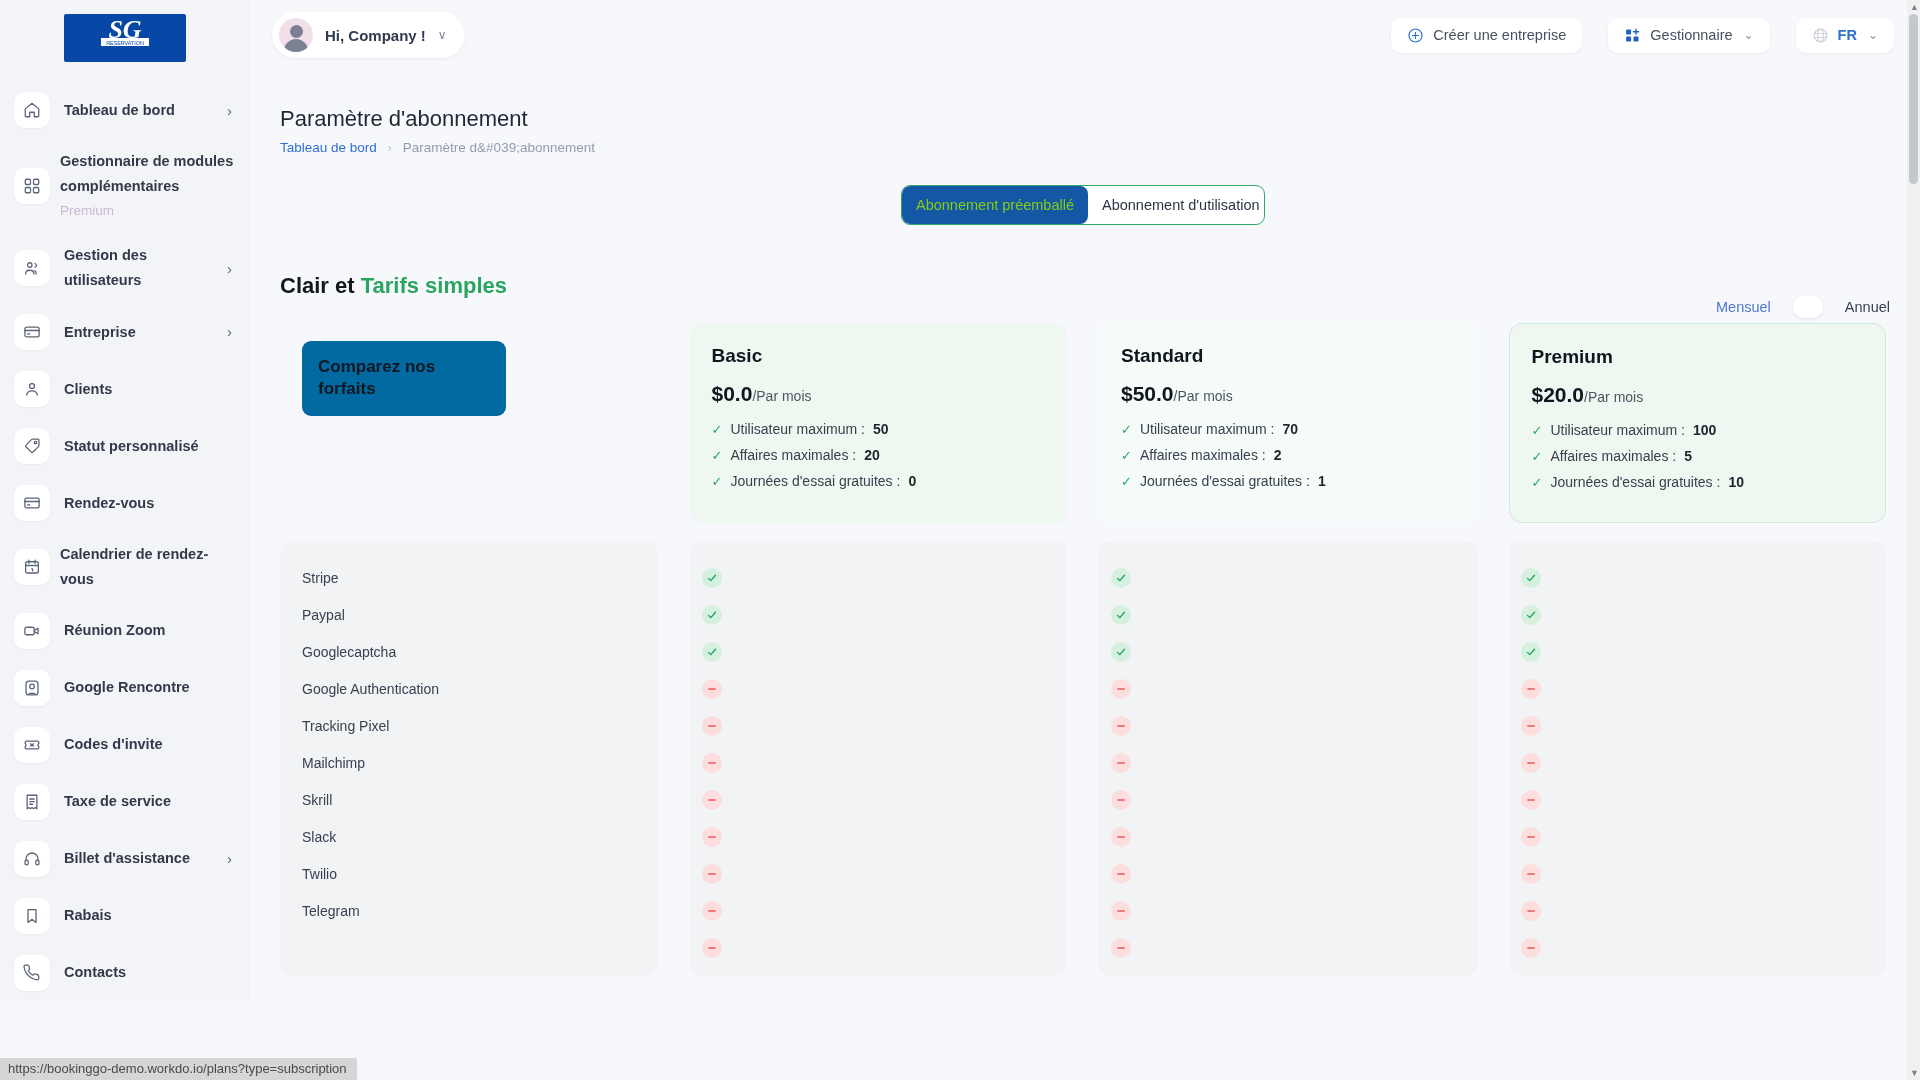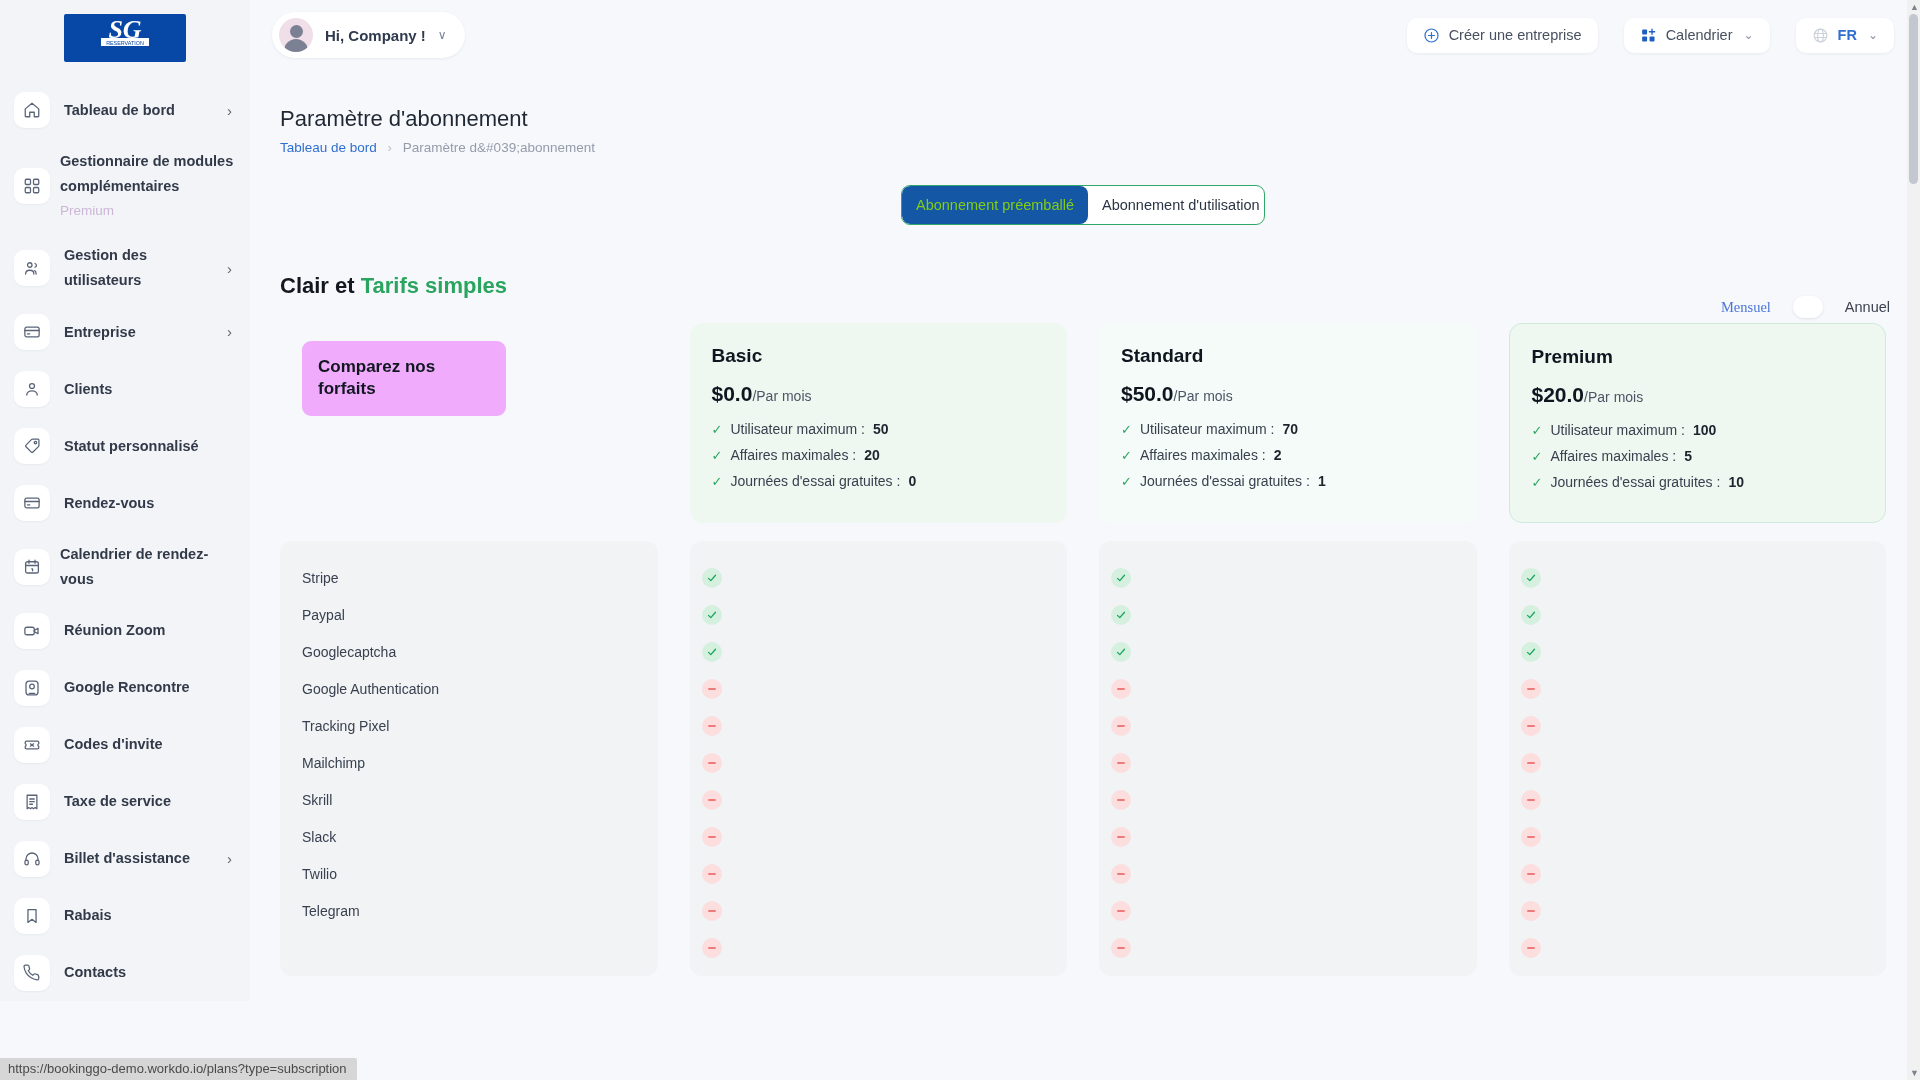--- a/index.html
+++ b/index.html
@@ -109,36 +109,36 @@
 
   .pricing-head { margin: 48px 0 0 8px; }
   .ph-title { font-size: 22px; font-weight: 700; color: #13181f; }
   .ph-title .green { color: #2aa55f; }
   .ph-sub { margin-top: 12px; font-size: 14.5px; color: #4d5564; }
 
   .billing-toggle {
     position: absolute; right: 30px; top: 296px;
     display: flex; align-items: center; gap: 22px; font-size: 14.5px;
   }
-  .bt-left { color: #4a76d6; font-family: Liberation Serif, serif; }
+  .bt-left { color: #4a76d6; }
   .bt-right { color: #3b4250; }
   .switch {
     width: 30px; height: 22px; border-radius: 12px; background: #ffffff;
     box-shadow: 0 1px 3px rgba(30,40,80,.1); cursor: pointer;
   }
 
   
   .cards {
     display: grid; grid-template-columns: repeat(4, 1fr);
     gap: 32px; margin: 24px 8px 0 8px;
   }
   .card { border-radius: 13px; padding: 22px 22px 26px 22px; min-height: 200px; }
   .card.blank { background: transparent; padding-top: 18px; }
   .compare-pill {
-    background: #f0abfc; border-radius: 9px; padding: 15px 16px;
+    background: #0369a1; border-radius: 9px; padding: 15px 16px;
     font-size: 17px; font-weight: 700; color: #111720; line-height: 1.32;
     max-width: 204px;
   }
   .card.plan { background: #eef8f1; }
   .card.plan.alt { background: #f5fbf8; }
   .card.plan.featured { background: #eef8f1; border: 1px solid #cfe9da; }
   .plan-name { font-size: 19px; font-weight: 700; color: #10161f; }
   .plan-price { margin-top: 15px; font-size: 21px; font-weight: 700; color: #10161f; }
   .plan-price .per { font-size: 14px; font-weight: 400; color: #4d5564; }
   .feat-list { margin-top: 15px; display: flex; flex-direction: column; gap: 10px; }
@@ -404,21 +404,21 @@
         <span>Créer une entreprise</span>
       </div>
 
       <div class="tbtn">
         <svg viewBox="0 0 24 24">
           <rect x="3" y="3.5" width="7" height="7" rx="1.4" fill="#1f5fc0"></rect>
           <rect x="3" y="13.5" width="7" height="7" rx="1.4" fill="#1f5fc0"></rect>
           <rect x="13.5" y="13.5" width="7" height="7" rx="1.4" fill="#1f5fc0"></rect>
           <path d="M17 3v7.4M13.3 6.7h7.4" stroke="#1f5fc0" stroke-width="1.9" stroke-linecap="round"></path>
         </svg>
-        <span>Calendrier</span>
+        <span>Gestionnaire</span>
         <span class="caret">⌄</span>
       </div>
 
       <div class="tbtn">
         <svg viewBox="0 0 24 24">
           <circle cx="12" cy="12" r="9" fill="none" stroke="#cdd2da" stroke-width="1.6"></circle>
           <ellipse cx="12" cy="12" rx="4" ry="9" fill="none" stroke="#cdd2da" stroke-width="1.6"></ellipse>
           <path d="M3.2 9.2h17.6M3.2 14.8h17.6" stroke="#cdd2da" stroke-width="1.6"></path>
         </svg>
         <span class="fr-label">FR</span>

